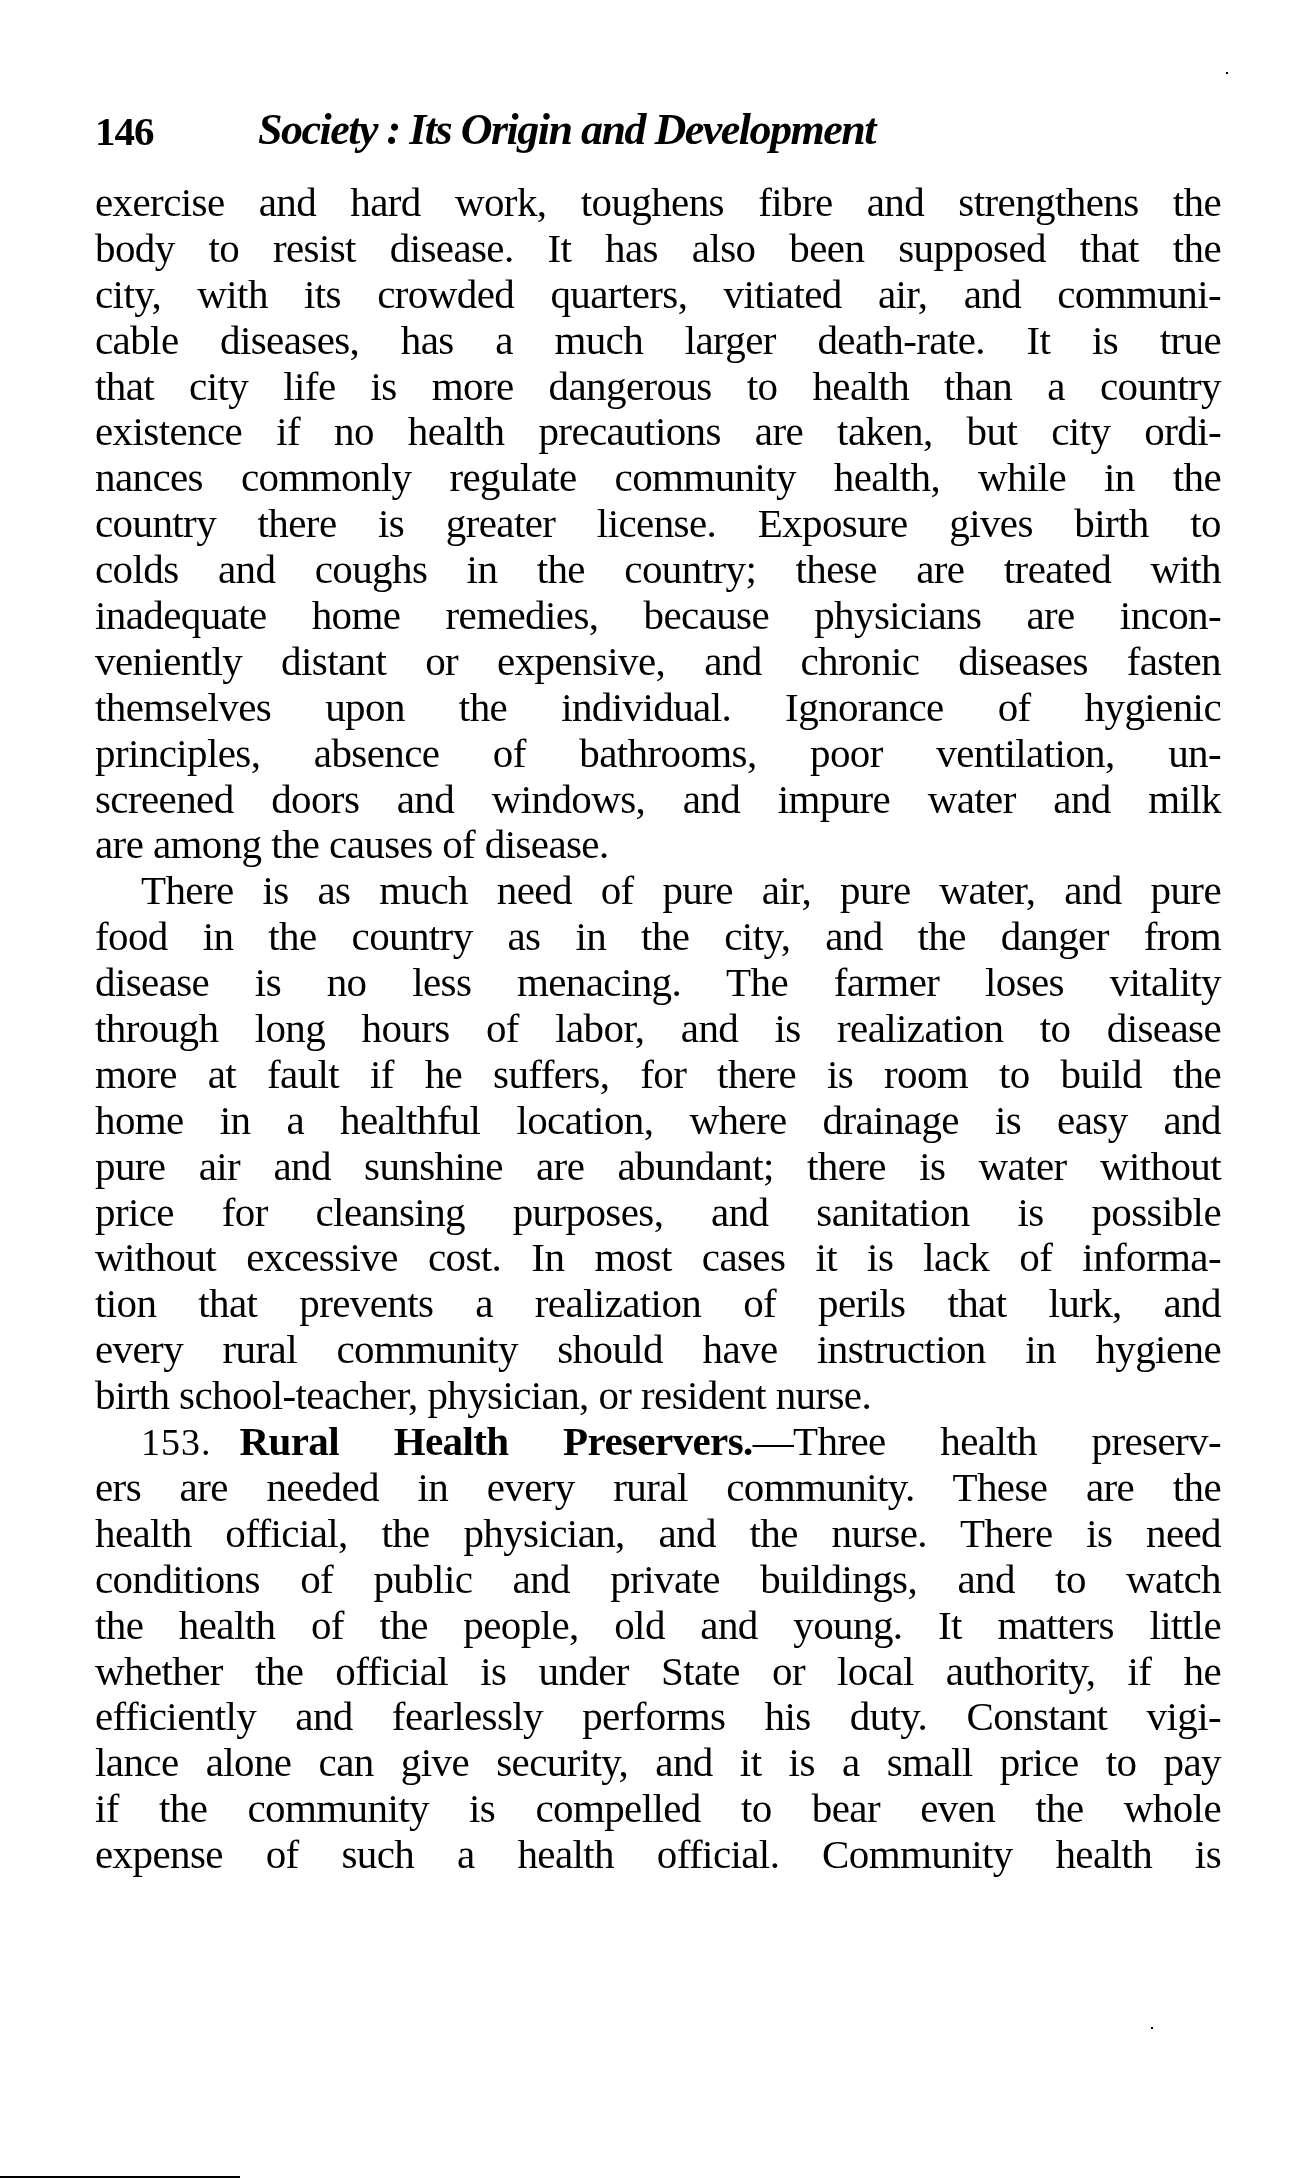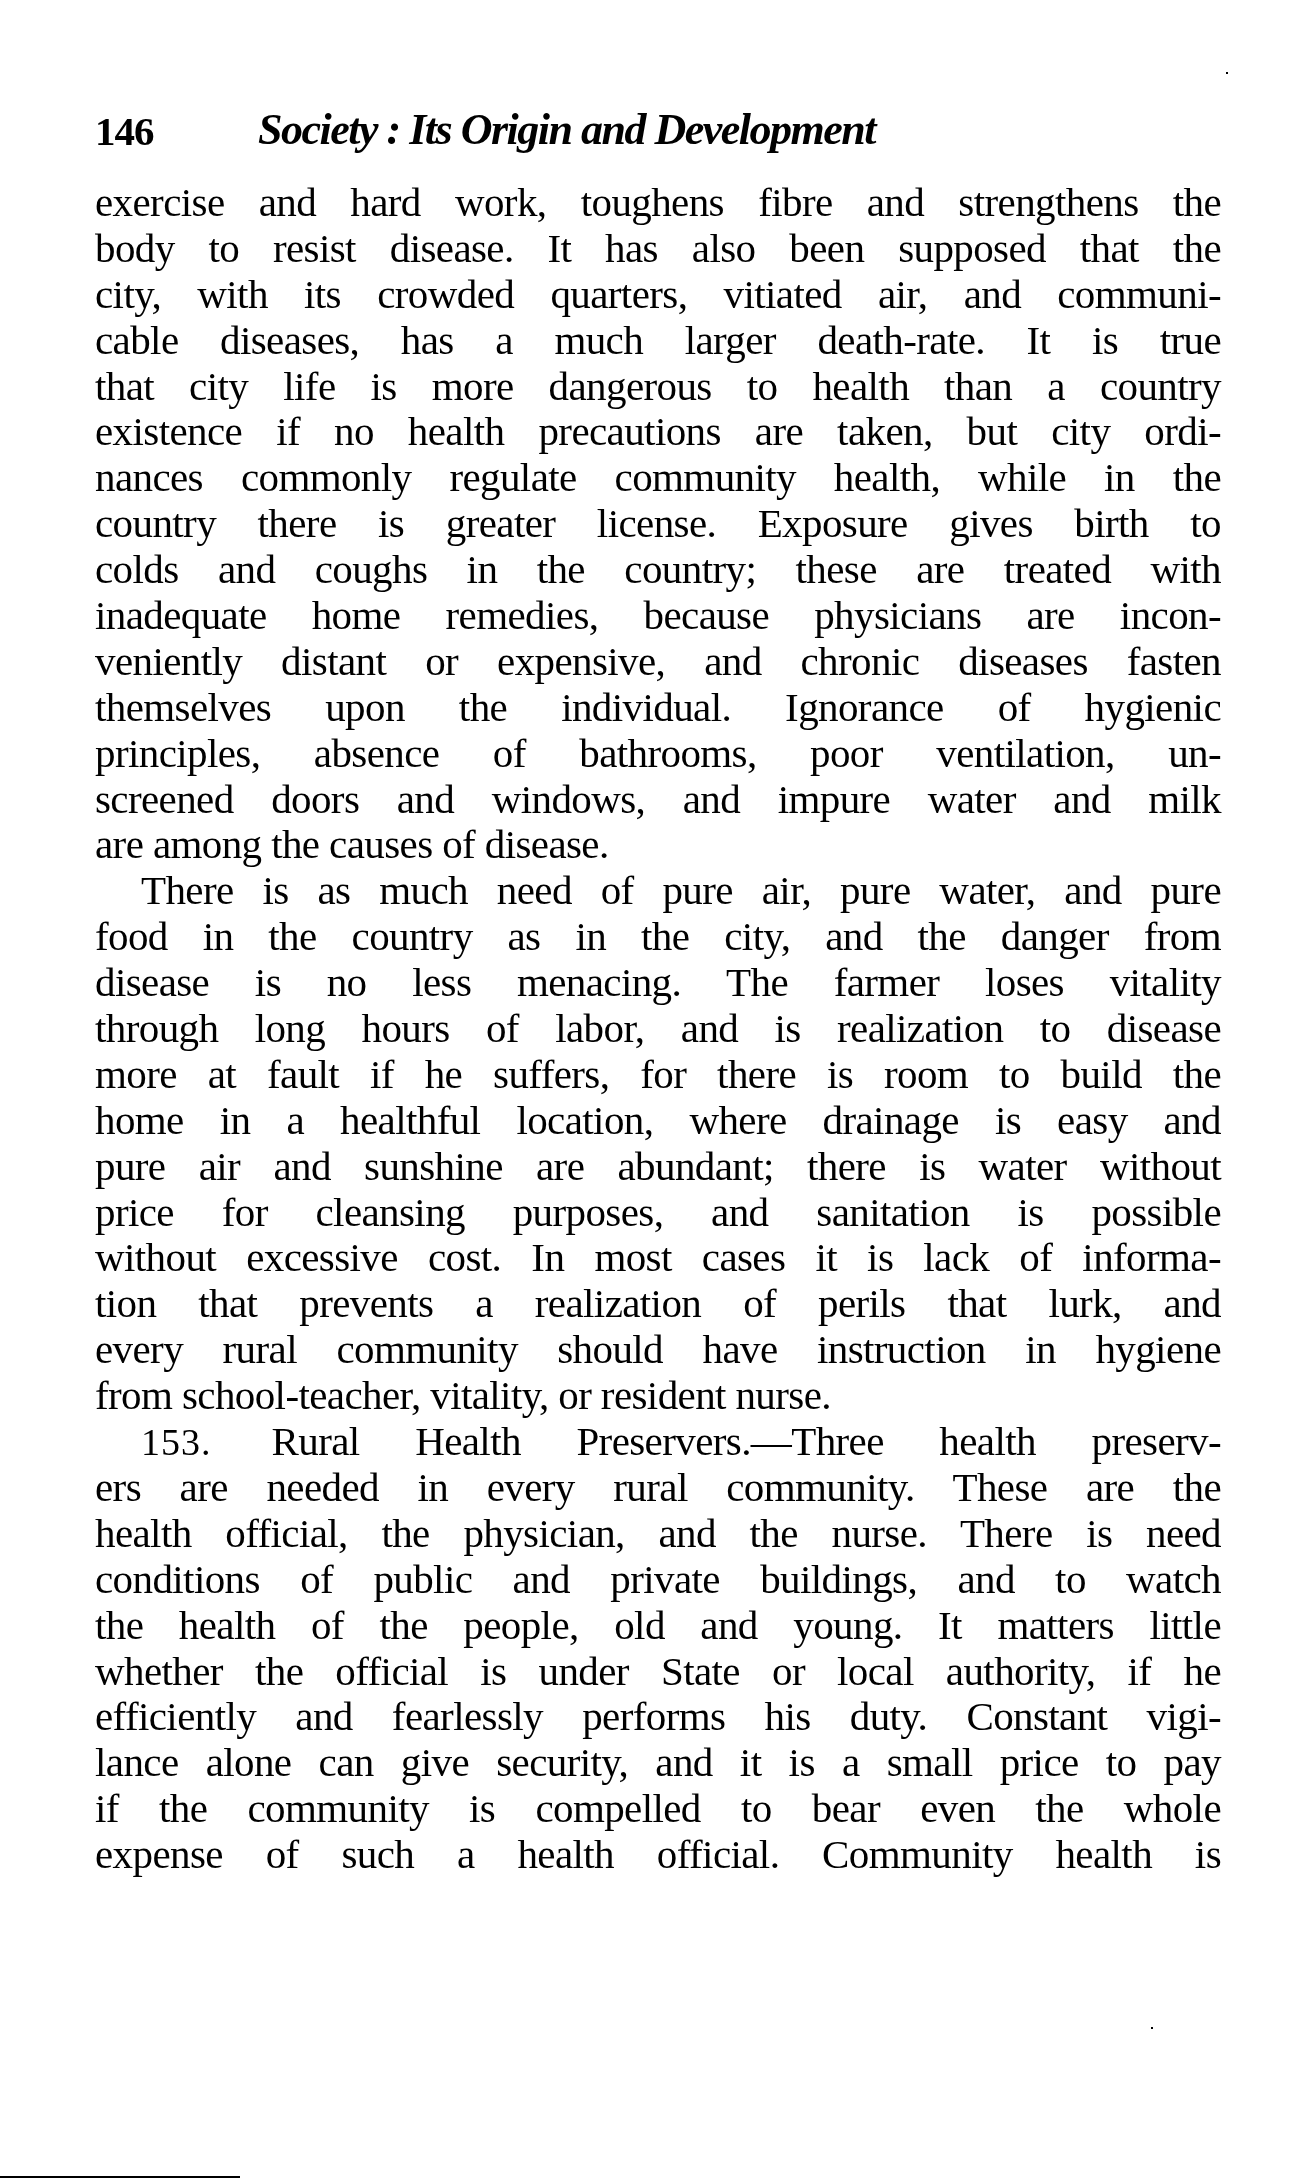--- a/index.html
+++ b/index.html
@@ -17,21 +17,21 @@
     font-family: "Liberation Serif", serif; font-size: 41px; line-height: 45.9px;
     letter-spacing: -0.6px; word-spacing: 0px;
   }
   .line {
     display: block; height: 45.9px; white-space: nowrap;
     text-align: justify; text-align-last: justify;
   }
   .line.last { text-align-last: left; }
   .line.indent { padding-left: 46px; }
   .section-num { font-size: 38px; letter-spacing: 1px; margin-right: 28px; }
-  .section-title { font-weight: normal; margin-left: 32px; }
+  .section-title { font-weight: bold; }
   .rule-bottom {
     position: absolute; left: 0; top: 2176px; width: 240px; height: 2px; background: #000;
   }
   .speck { position: absolute; background: #000; width: 2px; height: 2px; }
 </style>
 </head>
 <body>
 
 <div class="page">
 
@@ -65,21 +65,21 @@
       <span class="line">food in the country as in the city, and the danger from</span>
       <span class="line">disease is no less menacing.  The farmer loses vitality</span>
       <span class="line">through long hours of labor, and is realization to disease</span>
       <span class="line">more at fault if he suffers, for there is room to build the</span>
       <span class="line">home in a healthful location, where drainage is easy and</span>
       <span class="line">pure air and sunshine are abundant; there is water without</span>
       <span class="line">price for cleansing purposes, and sanitation is possible</span>
       <span class="line">without excessive cost.  In most cases it is lack of informa-</span>
       <span class="line">tion that prevents a realization of perils that lurk, and</span>
       <span class="line">every rural community should have instruction in hygiene</span>
-      <span class="line last">from school-teacher, vitality, or resident nurse.</span>
+      <span class="line last">birth school-teacher, physician, or resident nurse.</span>
     </div>
 
     <div>
       <span class="line indent"><span class="section-num">153.</span><span class="section-title">Rural Health Preservers.</span><span>—Three health preserv-</span></span>
       <span class="line">ers are needed in every rural community.  These are the</span>
       <span class="line">health official, the physician, and the nurse.  There is need</span>
       <span class="line">conditions of public and private buildings, and to watch</span>
       <span class="line">the health of the people, old and young.  It matters little</span>
       <span class="line">whether the official is under State or local authority, if he</span>
       <span class="line">efficiently and fearlessly performs his duty.  Constant vigi-</span>

